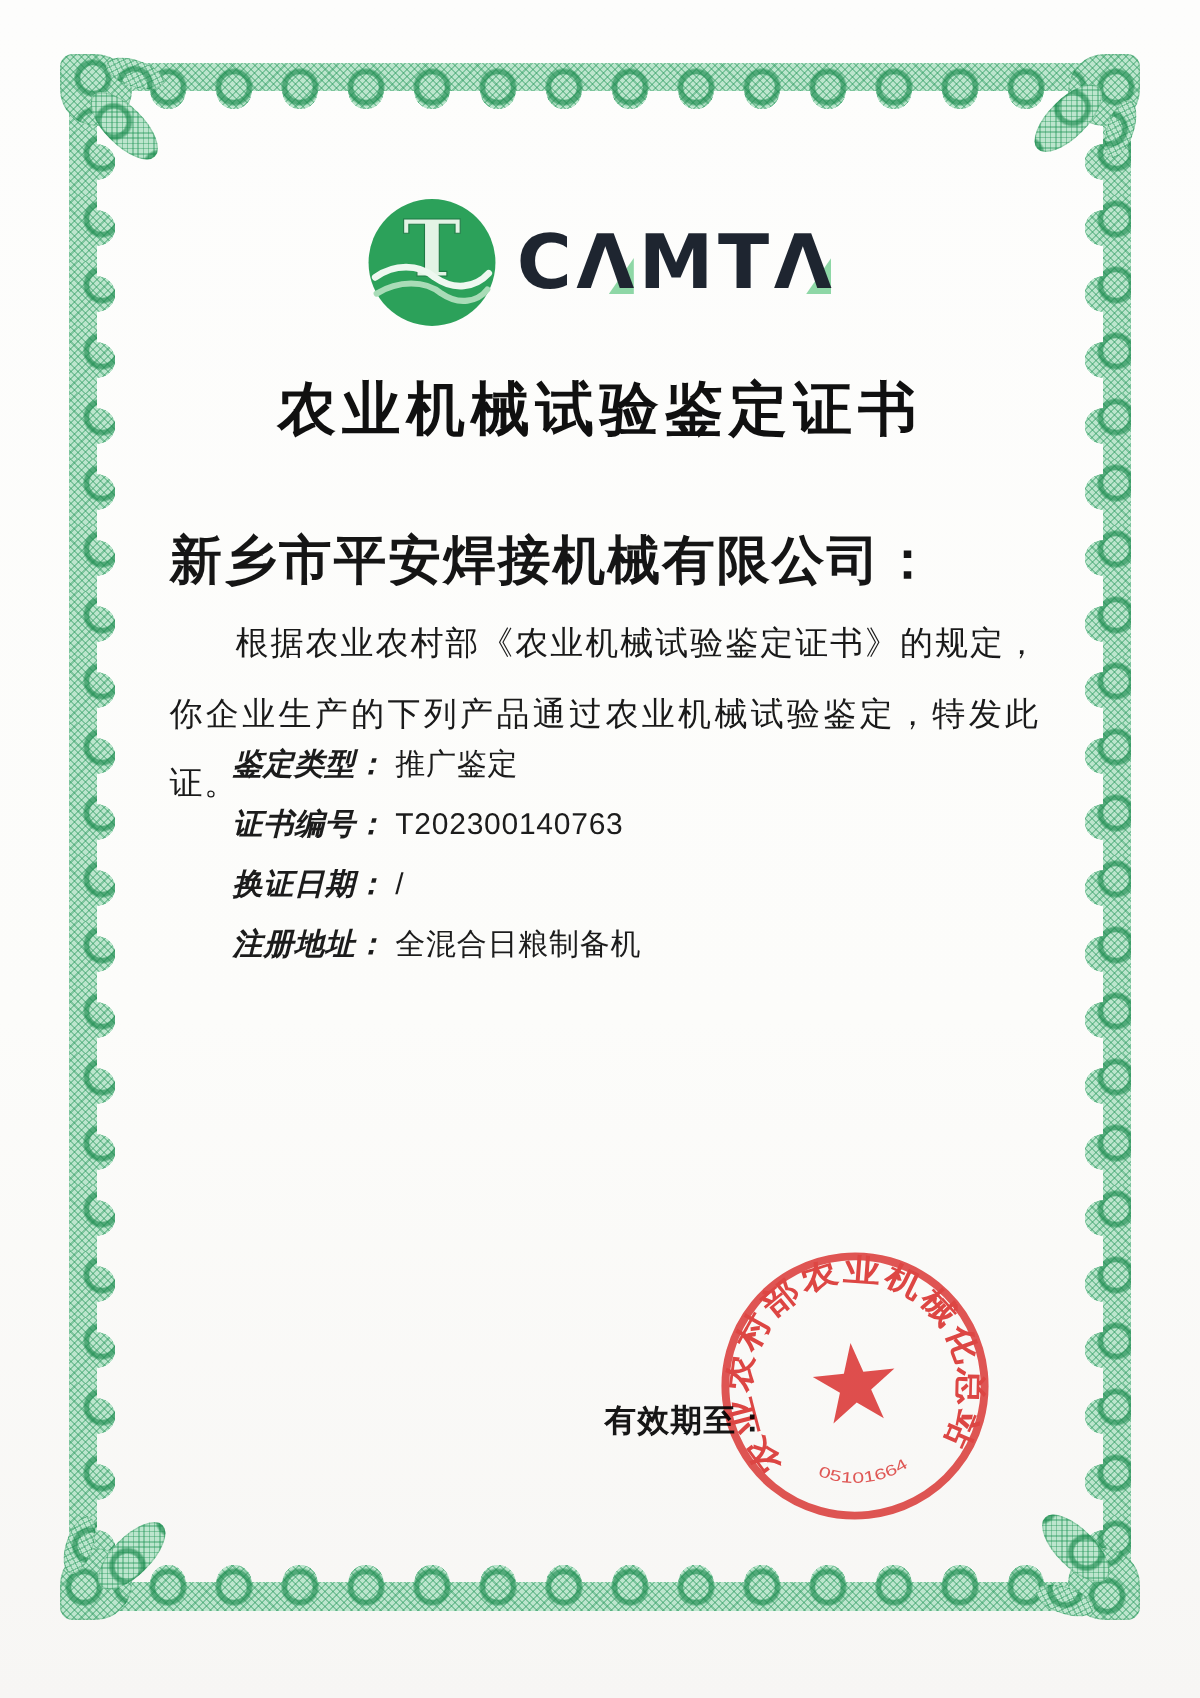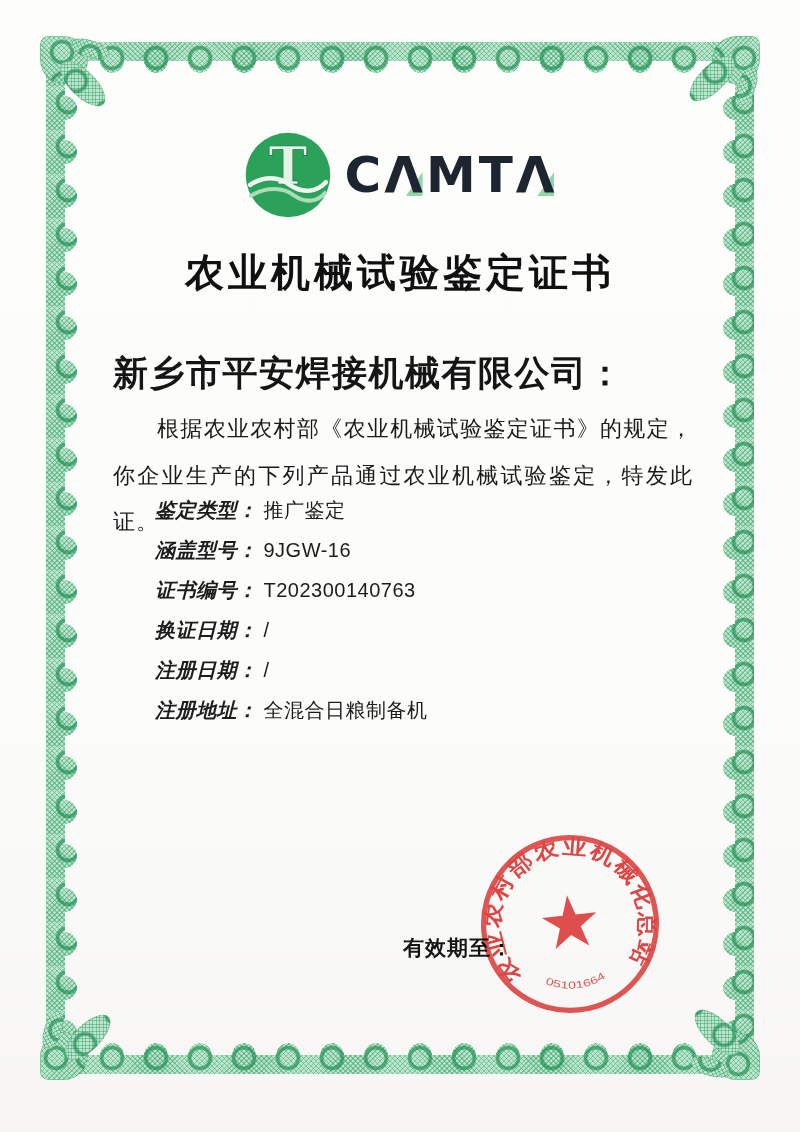--- a/index.html
+++ b/index.html
@@ -123,24 +123,22 @@
   </div>
 
   <div class="cert-title">农业机械试验鉴定证书</div>
 
   <div class="company">新乡市平安焊接机械有限公司：</div>
 
   <div class="body-par">根据农业农村部《农业机械试验鉴定证书》的规定，你企业生产的下列产品通过农业机械试验鉴定，特发此证。</div>
 
   <div class="fields">
     <div class="frow"><span class="flabel">鉴定类型：</span><span class="fvalue">推广鉴定</span></div>
-    <div class="frow"><span class="flabel">涵盖型号：</span><span class="fvalue">9JGW-16</span></div>
     <div class="frow"><span class="flabel">证书编号：</span><span class="fvalue">T202300140763</span></div>
     <div class="frow"><span class="flabel">换证日期：</span><span class="fvalue">/</span></div>
-    <div class="frow"><span class="flabel">注册日期：</span><span class="fvalue">/</span></div>
     <div class="frow"><span class="flabel">注册地址：</span><span class="fvalue">全混合日粮制备机</span></div>
   </div>
 
   <div class="issuer">
     <div class="irow"><span>有效期至：</span></div>
   </div>
 
   <svg class="seal" viewBox="-100 -100 200 200" aria-hidden="true">
     <defs>
       <path id="sealArc" d="M -55,48 A 73 73 0 1 1 55,48" fill="none"></path>

